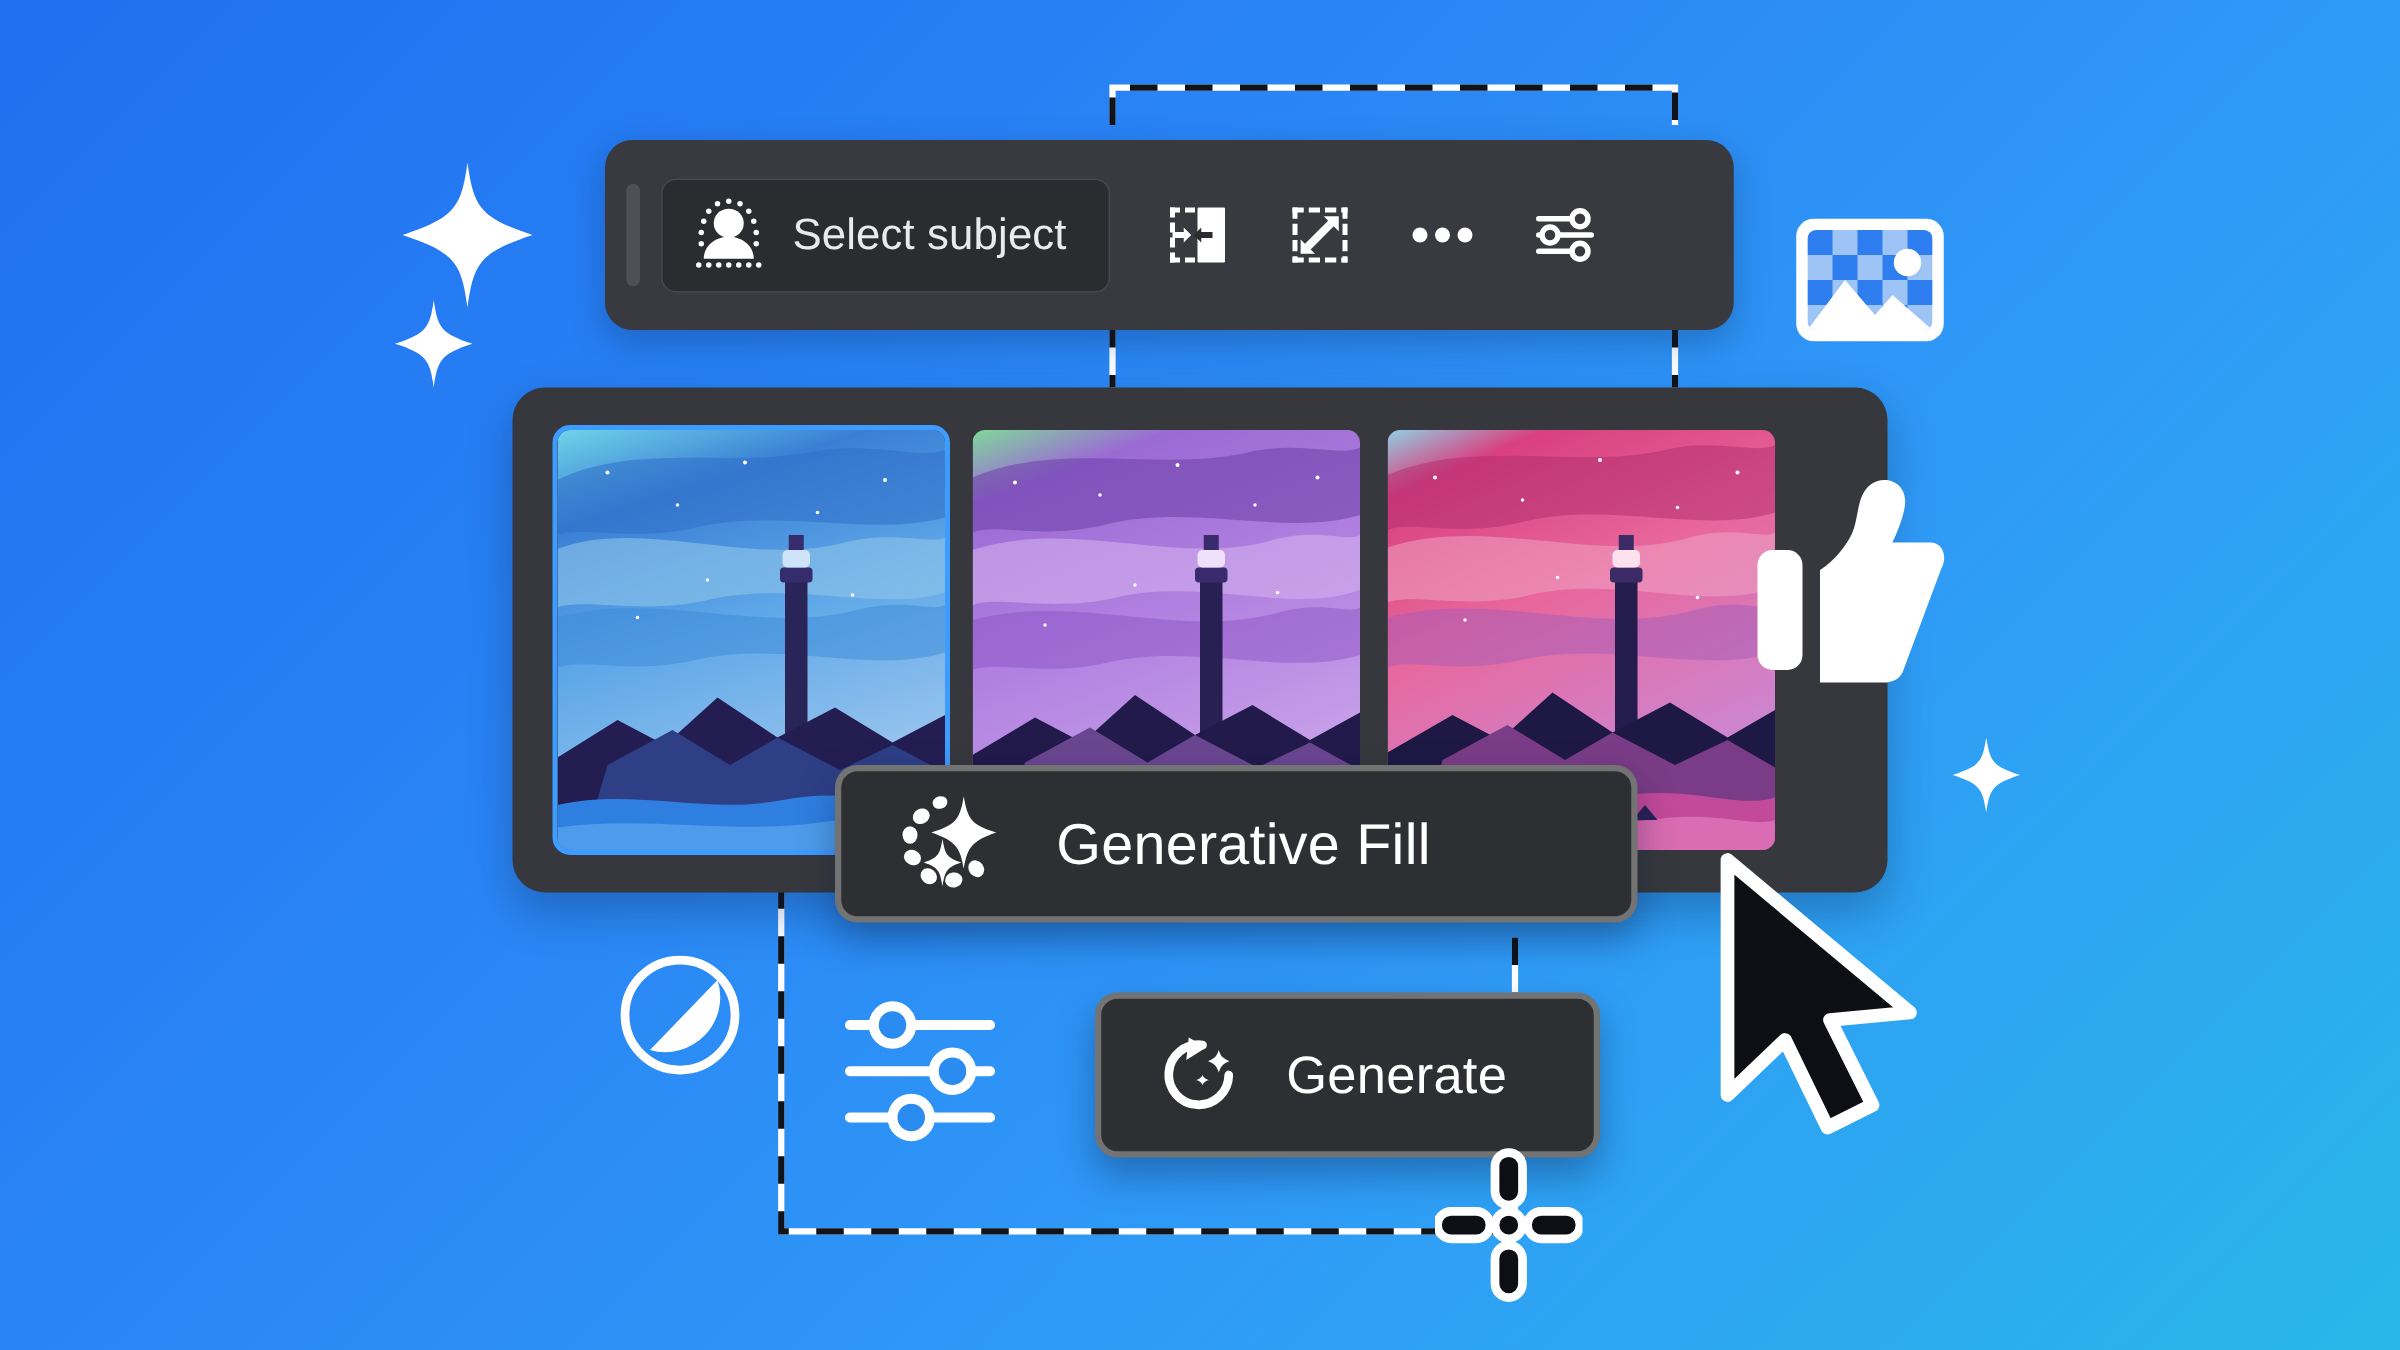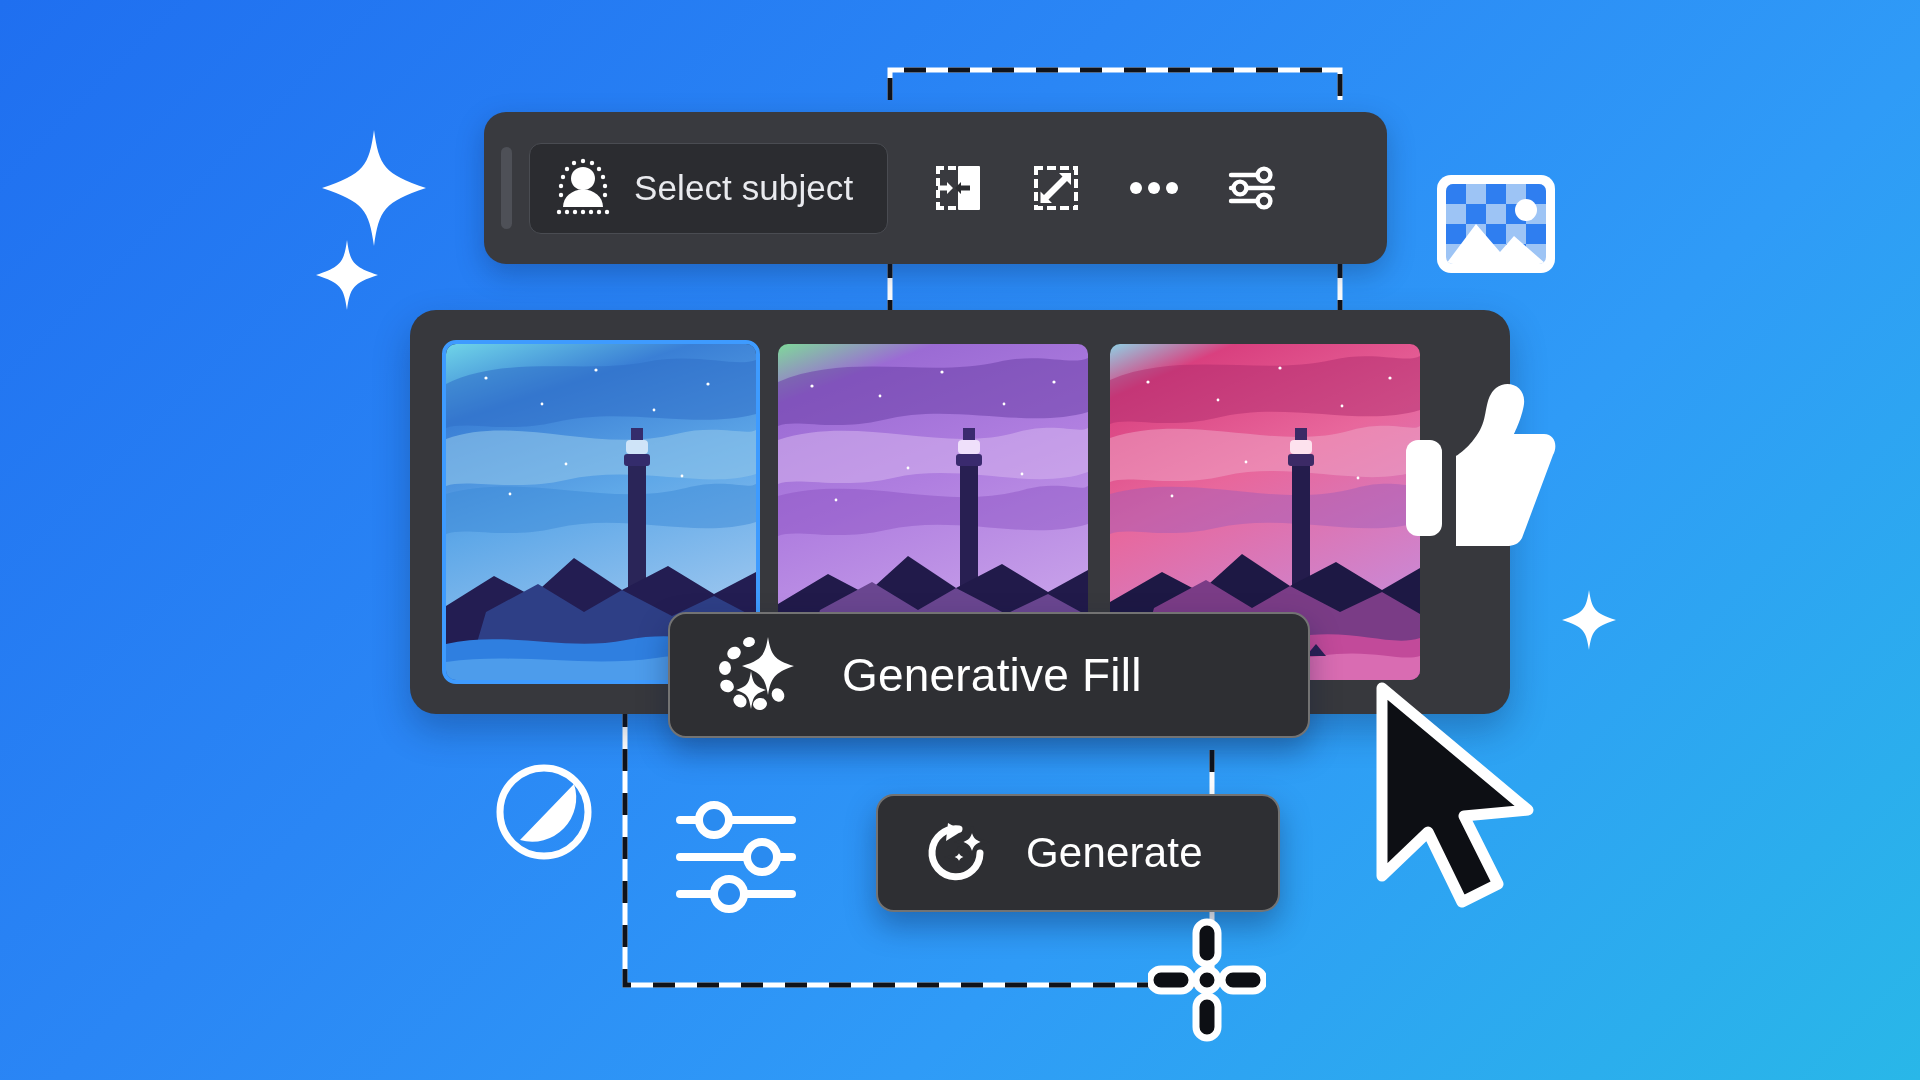--- a/index.html
+++ b/index.html
@@ -89,34 +89,34 @@
     position:relative;
     flex:0 0 auto;
   }
   .thumb.sel { outline:4px solid #3e9bff; outline-offset:0; }
   .thumb svg { display:block; width:100%; height:100%; }
 
   
   .pill {
     position:absolute;
     background:#2e2f33;
-    border:2px solid #737373;
+    border:5px solid #737373;
     border-radius:18px;
     display:flex; align-items:center;
     box-shadow: 0 14px 30px rgba(8,24,60,.35);
   }
   .pill-genfill {
     left:668px; top:612px;
     width:642px; height:126px;
     padding-left:48px; gap:44px;
   }
   .pill-genfill .ptext { color:#ffffff; font-size:46px; letter-spacing:.2px; }
   .pill-generate {
     left:876px; top:794px;
-    width:404px; height:118px;
+    width:404px; height:132px;
     padding-left:48px; gap:36px;
   }
   .pill-generate .ptext { color:#ffffff; font-size:42px; letter-spacing:.2px; }
 
   
   .contrast-icon { position:absolute; left:494px; top:762px; width:100px; height:100px; }
   .sliders-icon  { position:absolute; left:674px; top:798px; width:126px; height:118px; }
   .crosshair-icon{ position:absolute; left:1148px; top:918px; width:118px; height:124px; }
 
   

